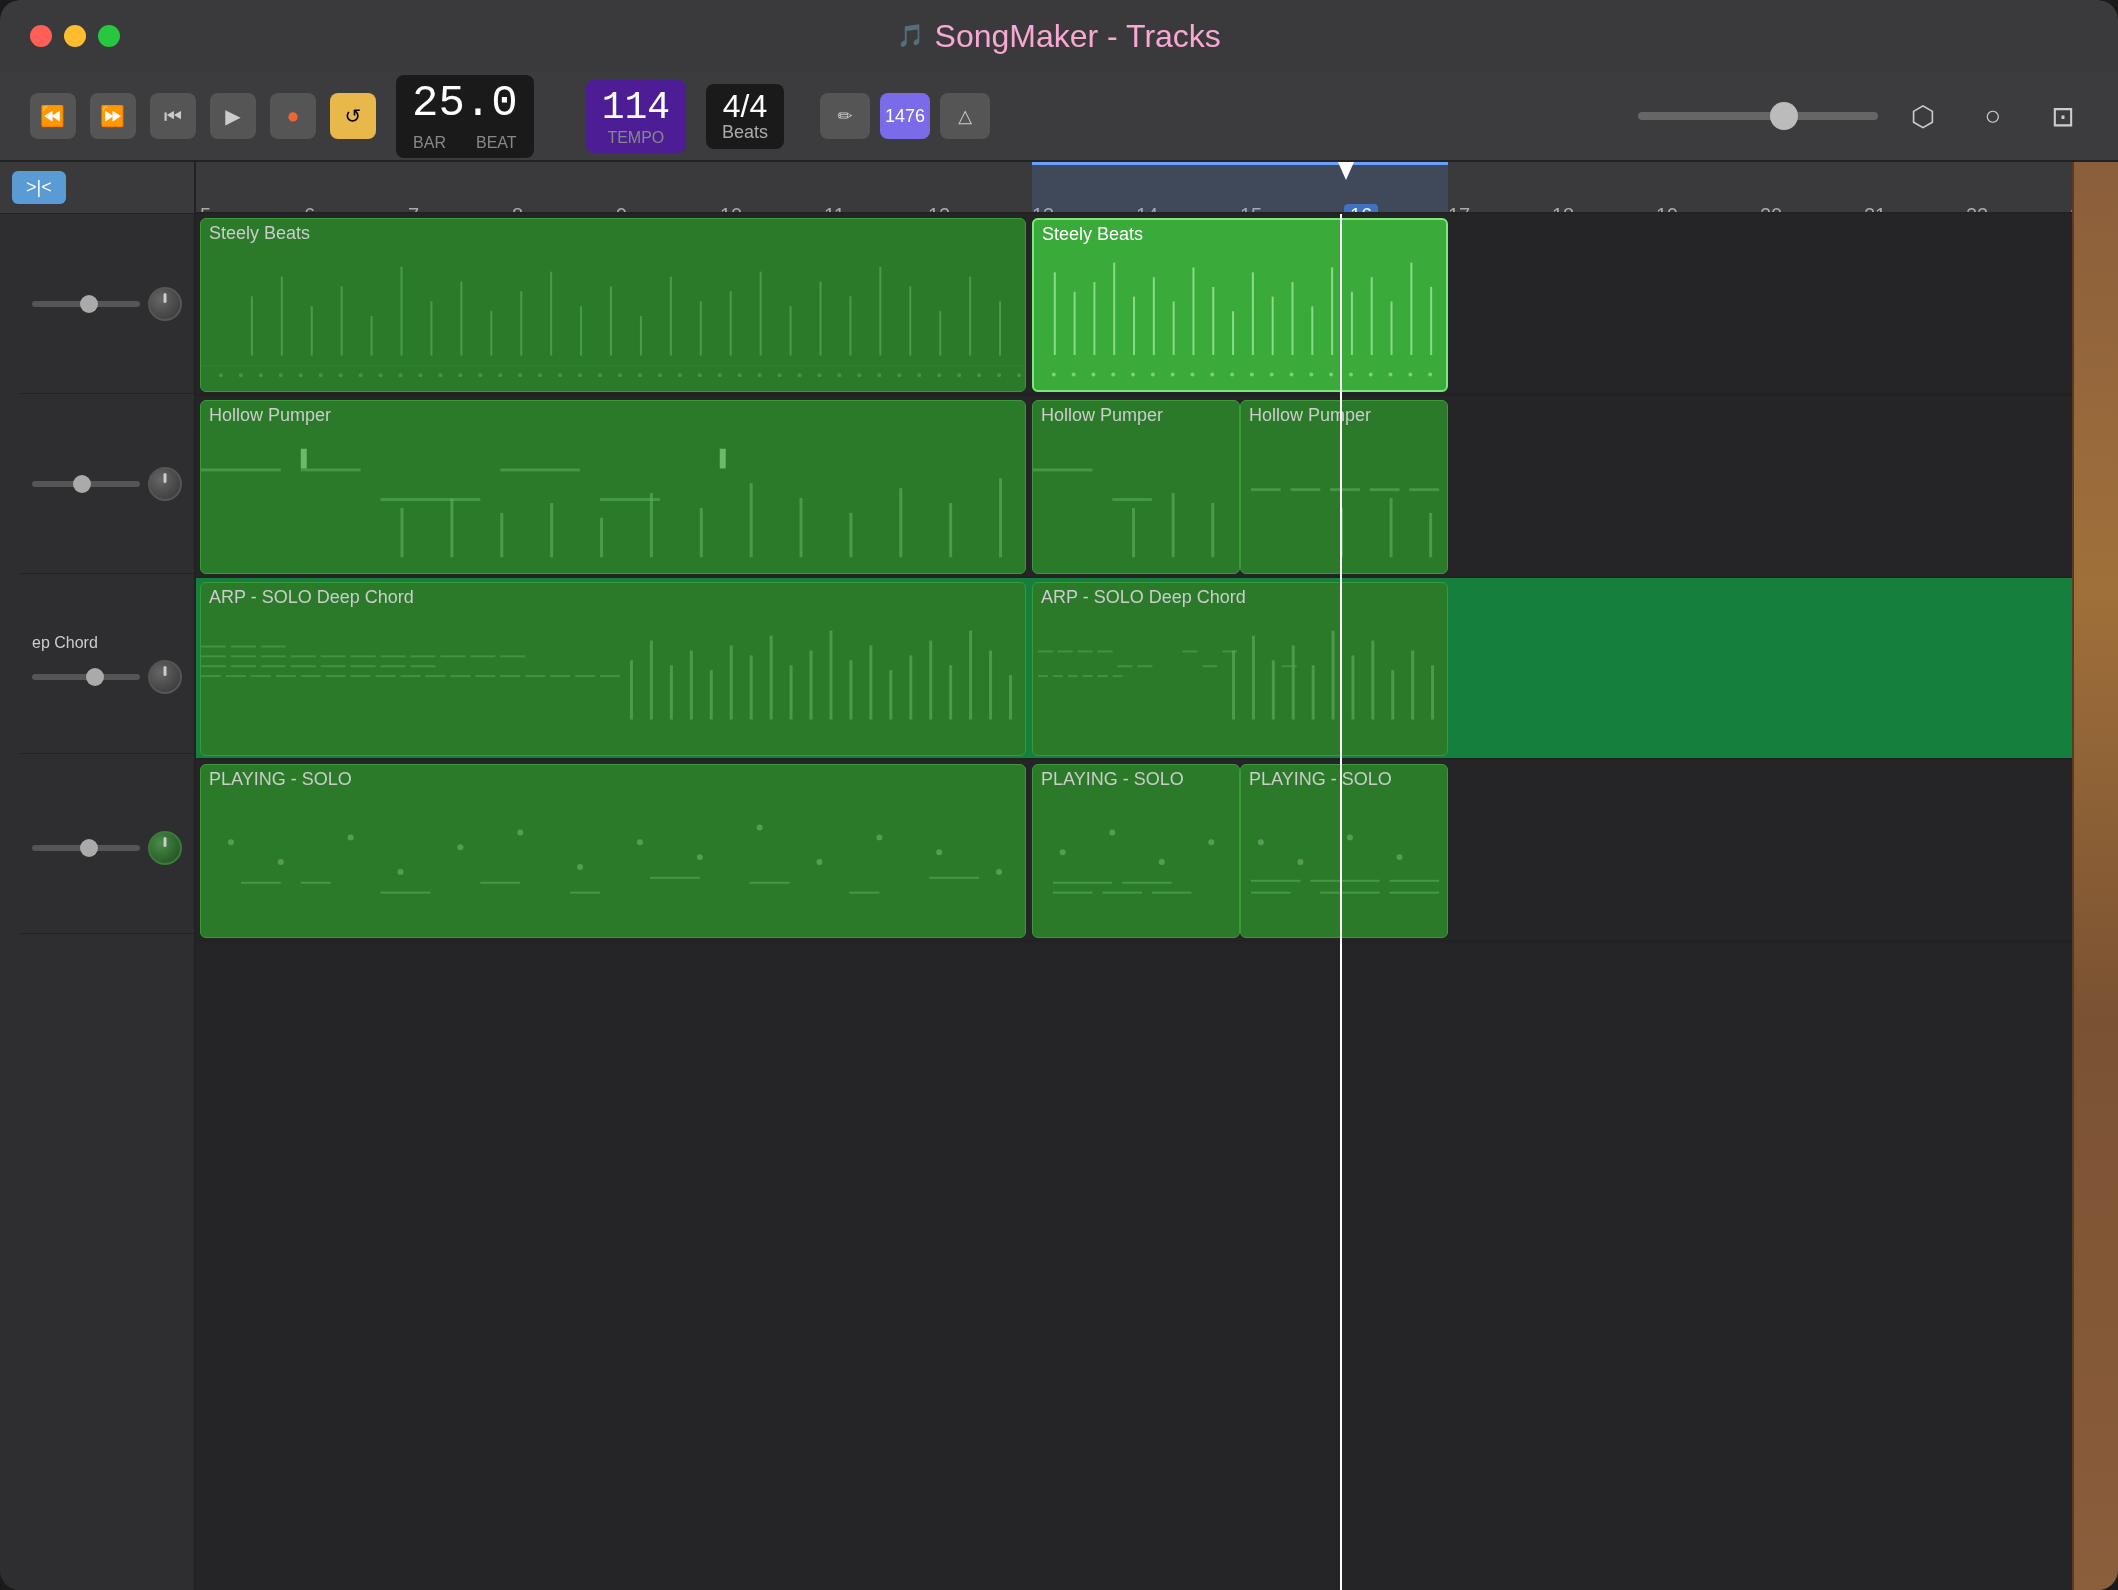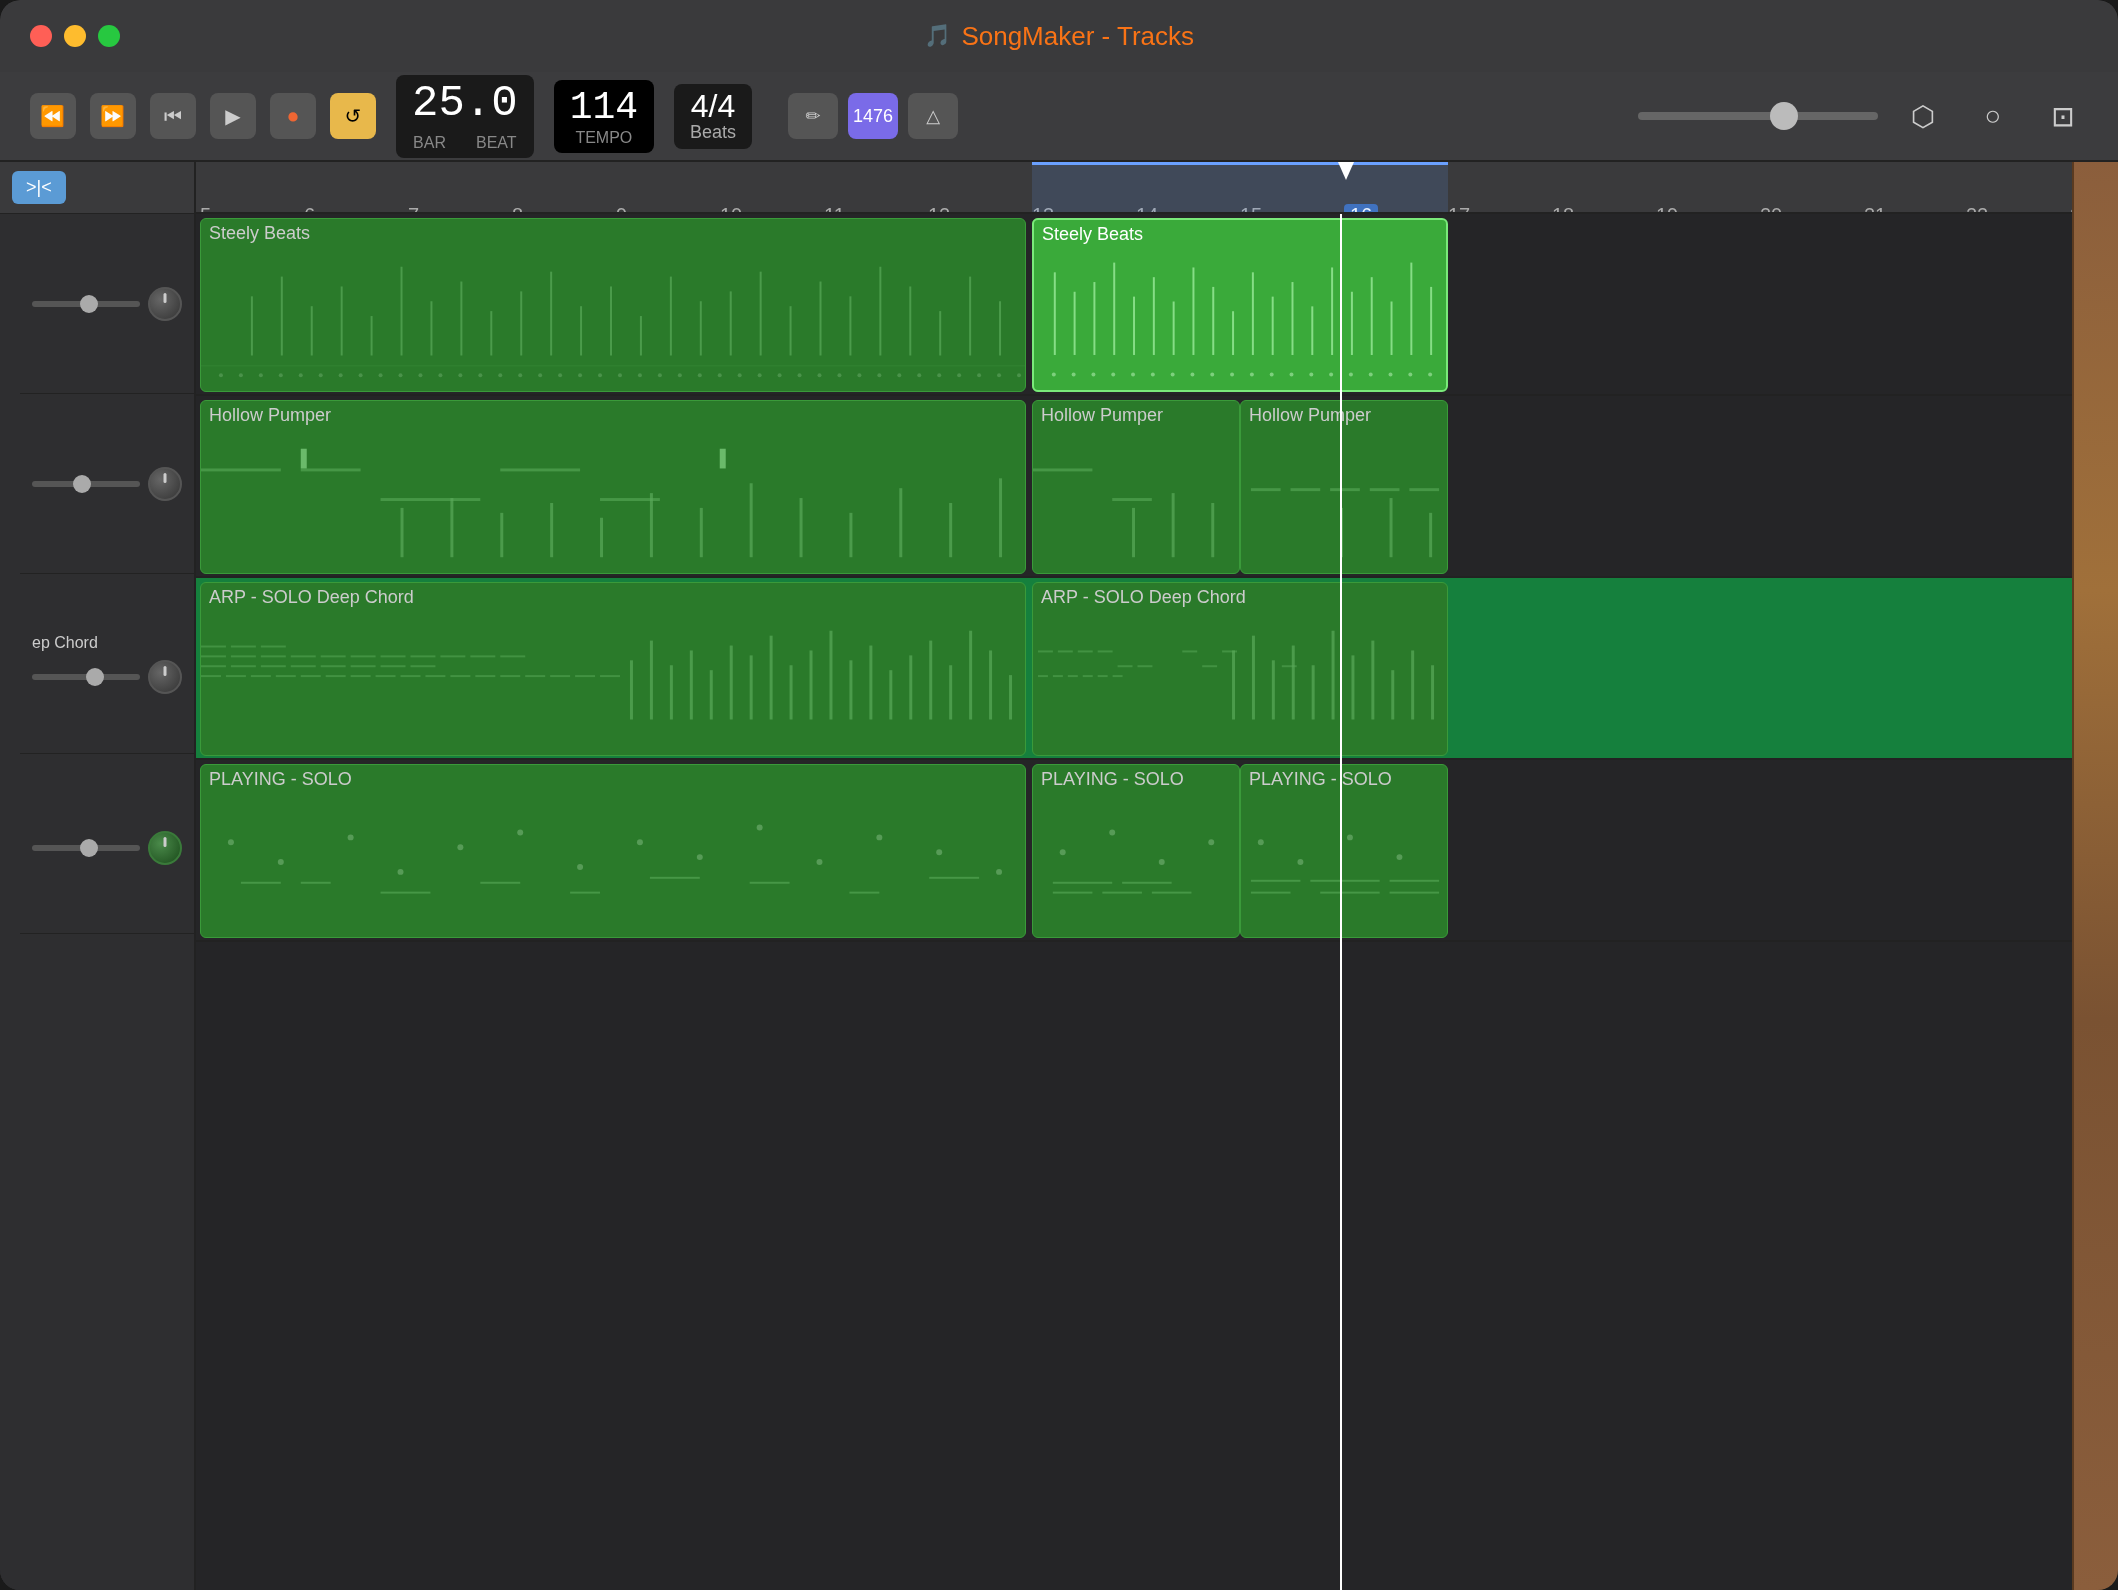--- a/index.html
+++ b/index.html
@@ -26,22 +26,22 @@
     .titlebar {
       height: 72px;
       background: #3a3a3c;
       display: flex;
       align-items: center;
       justify-content: center;
       position: relative;
       border-radius: 20px 20px 0 0;
     }
     .titlebar-title {
-      color: #f97316;
-      font-size: 26px;
+      color: #f9a8d4;
+      font-size: 32px;
       font-weight: 400;
     }
     .titlebar-icon {
       margin-right: 10px;
       font-size: 22px;
     }
     .window-controls {
       position: absolute;
       left: 30px;
       top: 50%;
@@ -104,26 +104,27 @@
       gap: 30px;
       margin-top: 9px;
     }
     .display-label {
       color: #888;
       font-size: 16px;
       text-transform: uppercase;
     }
 
     .tempo-block {
-      background: #000000;
+      background: #4c1d95;
       border-radius: 8px;
       padding: 6px 16px;
       display: flex;
       flex-direction: column;
       align-items: center;
+      margin-left: 32px;
     }
     .tempo-value {
       color: #fff;
       font-size: 38px;
       font-family: 'Courier New', monospace;
     }
     .tempo-label {
       color: #888;
       font-size: 16px;
       text-transform: uppercase;

